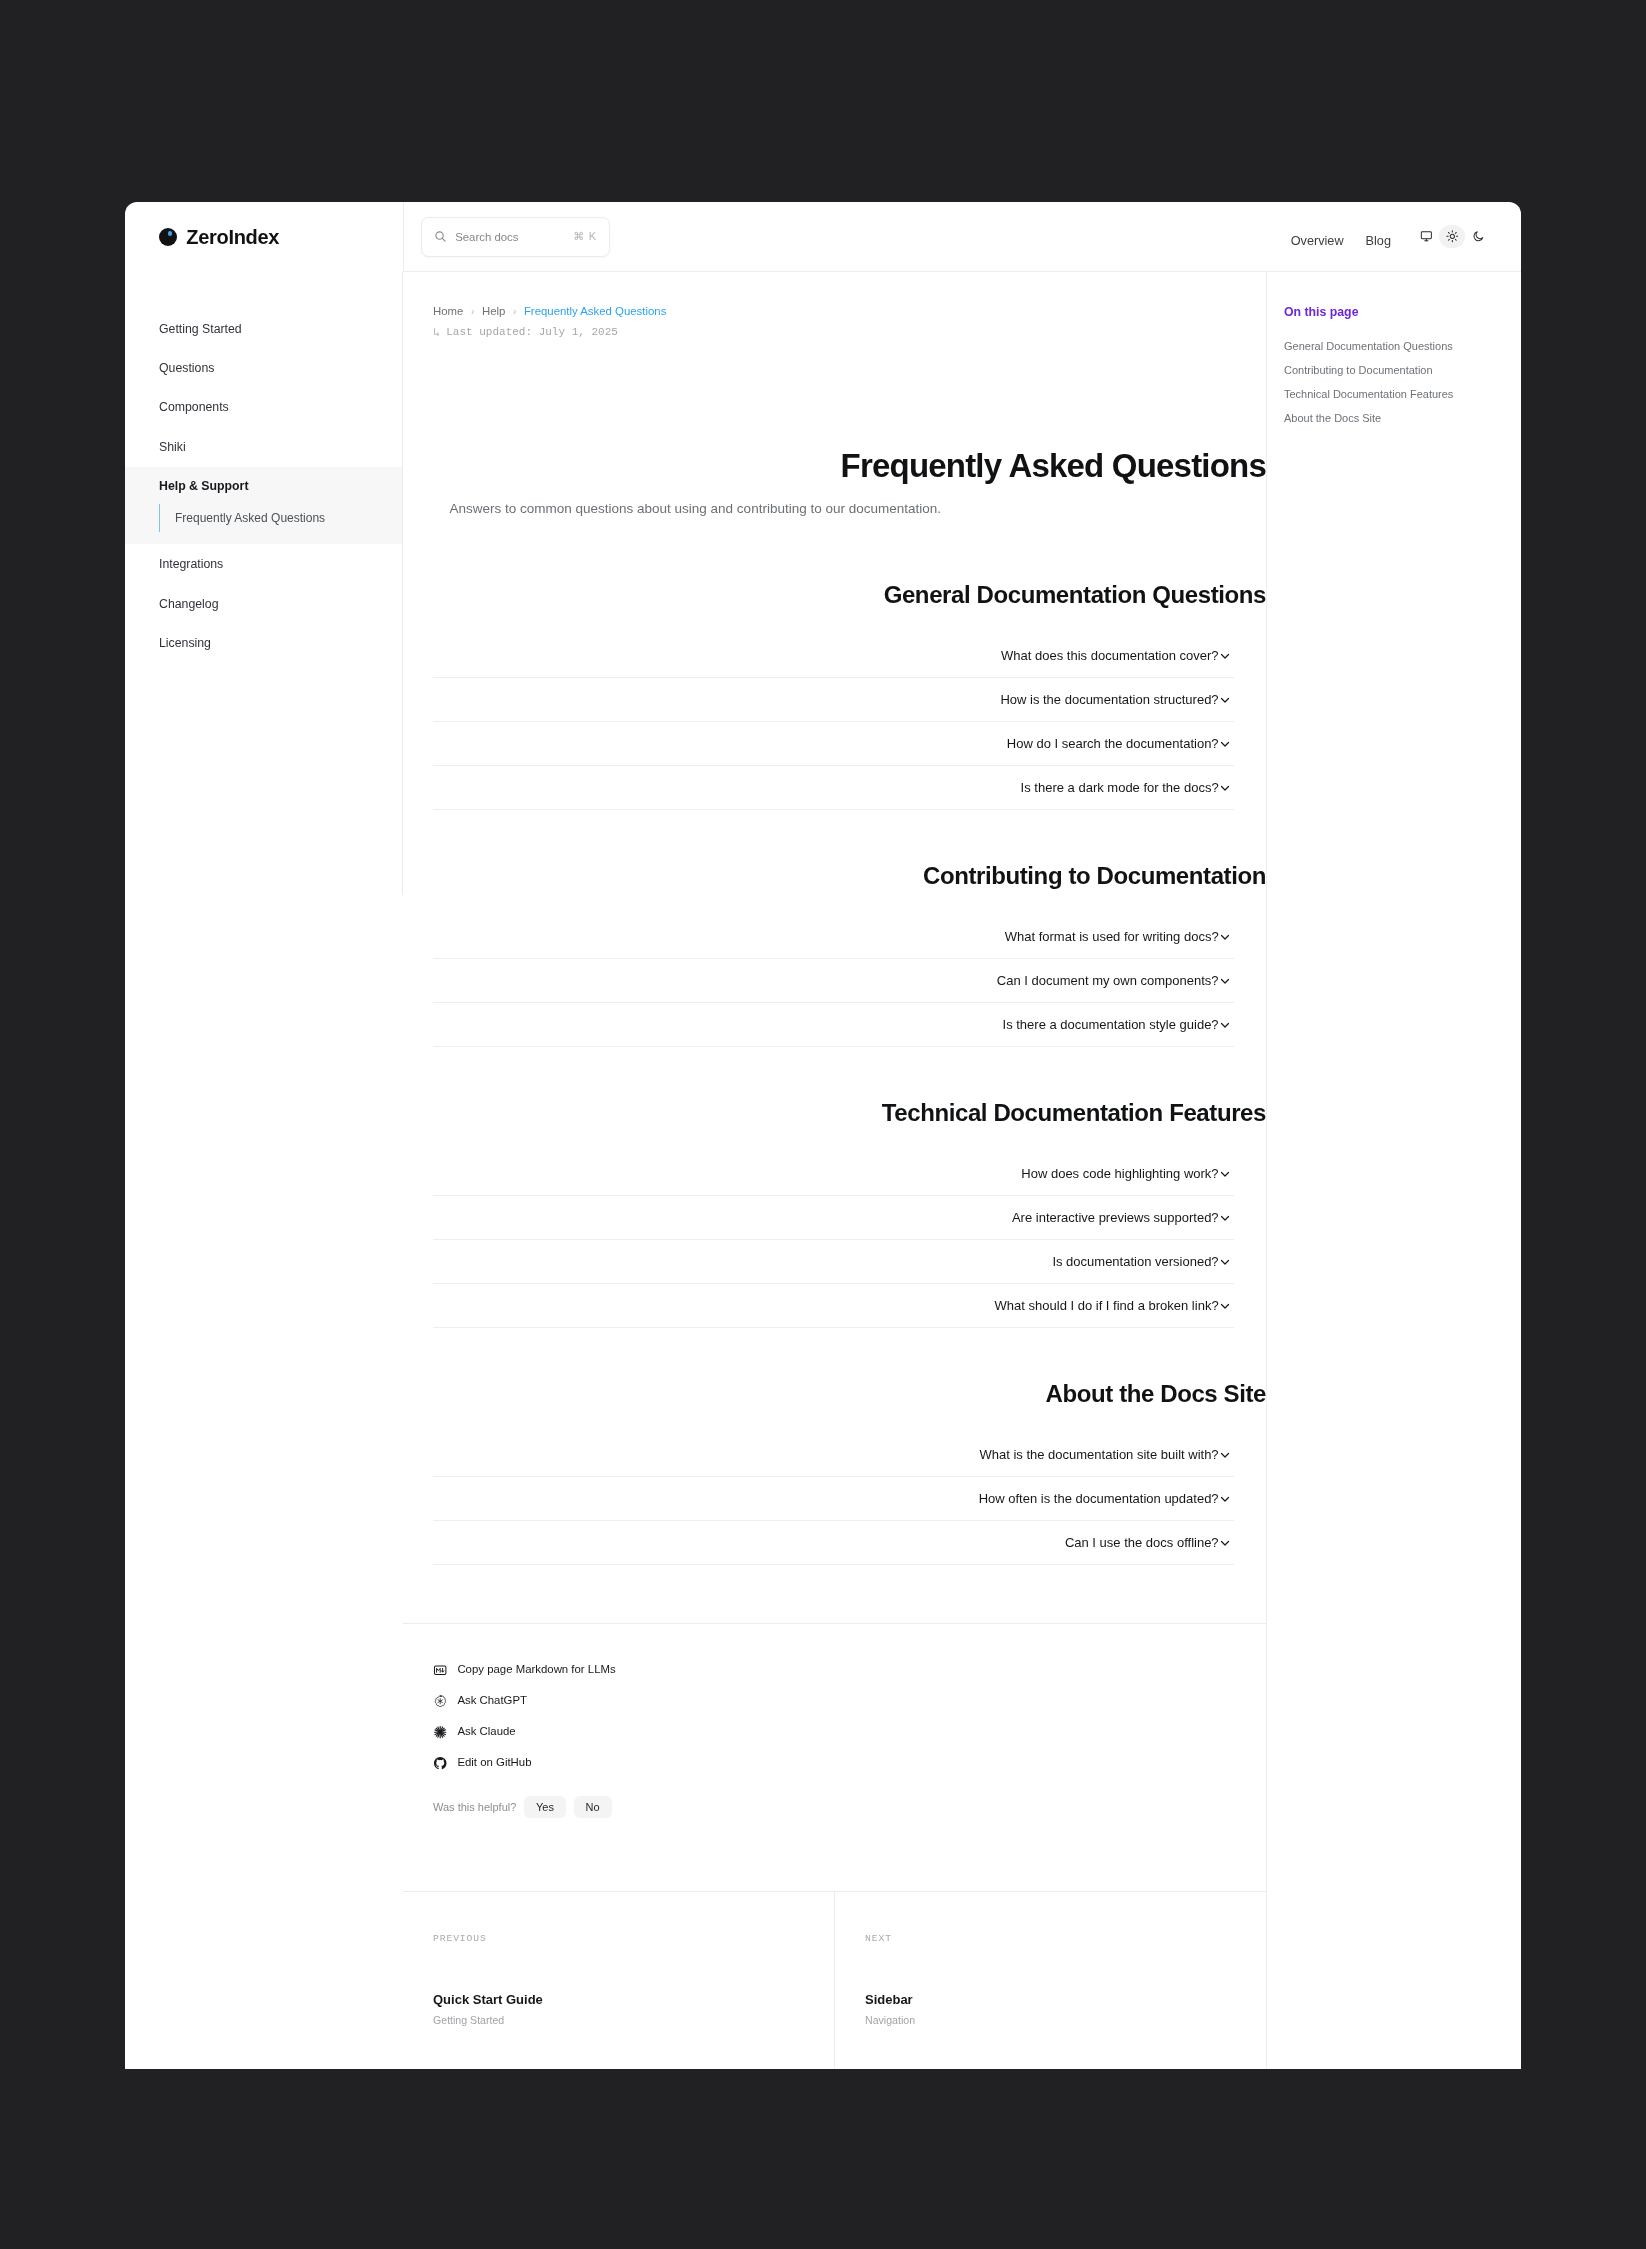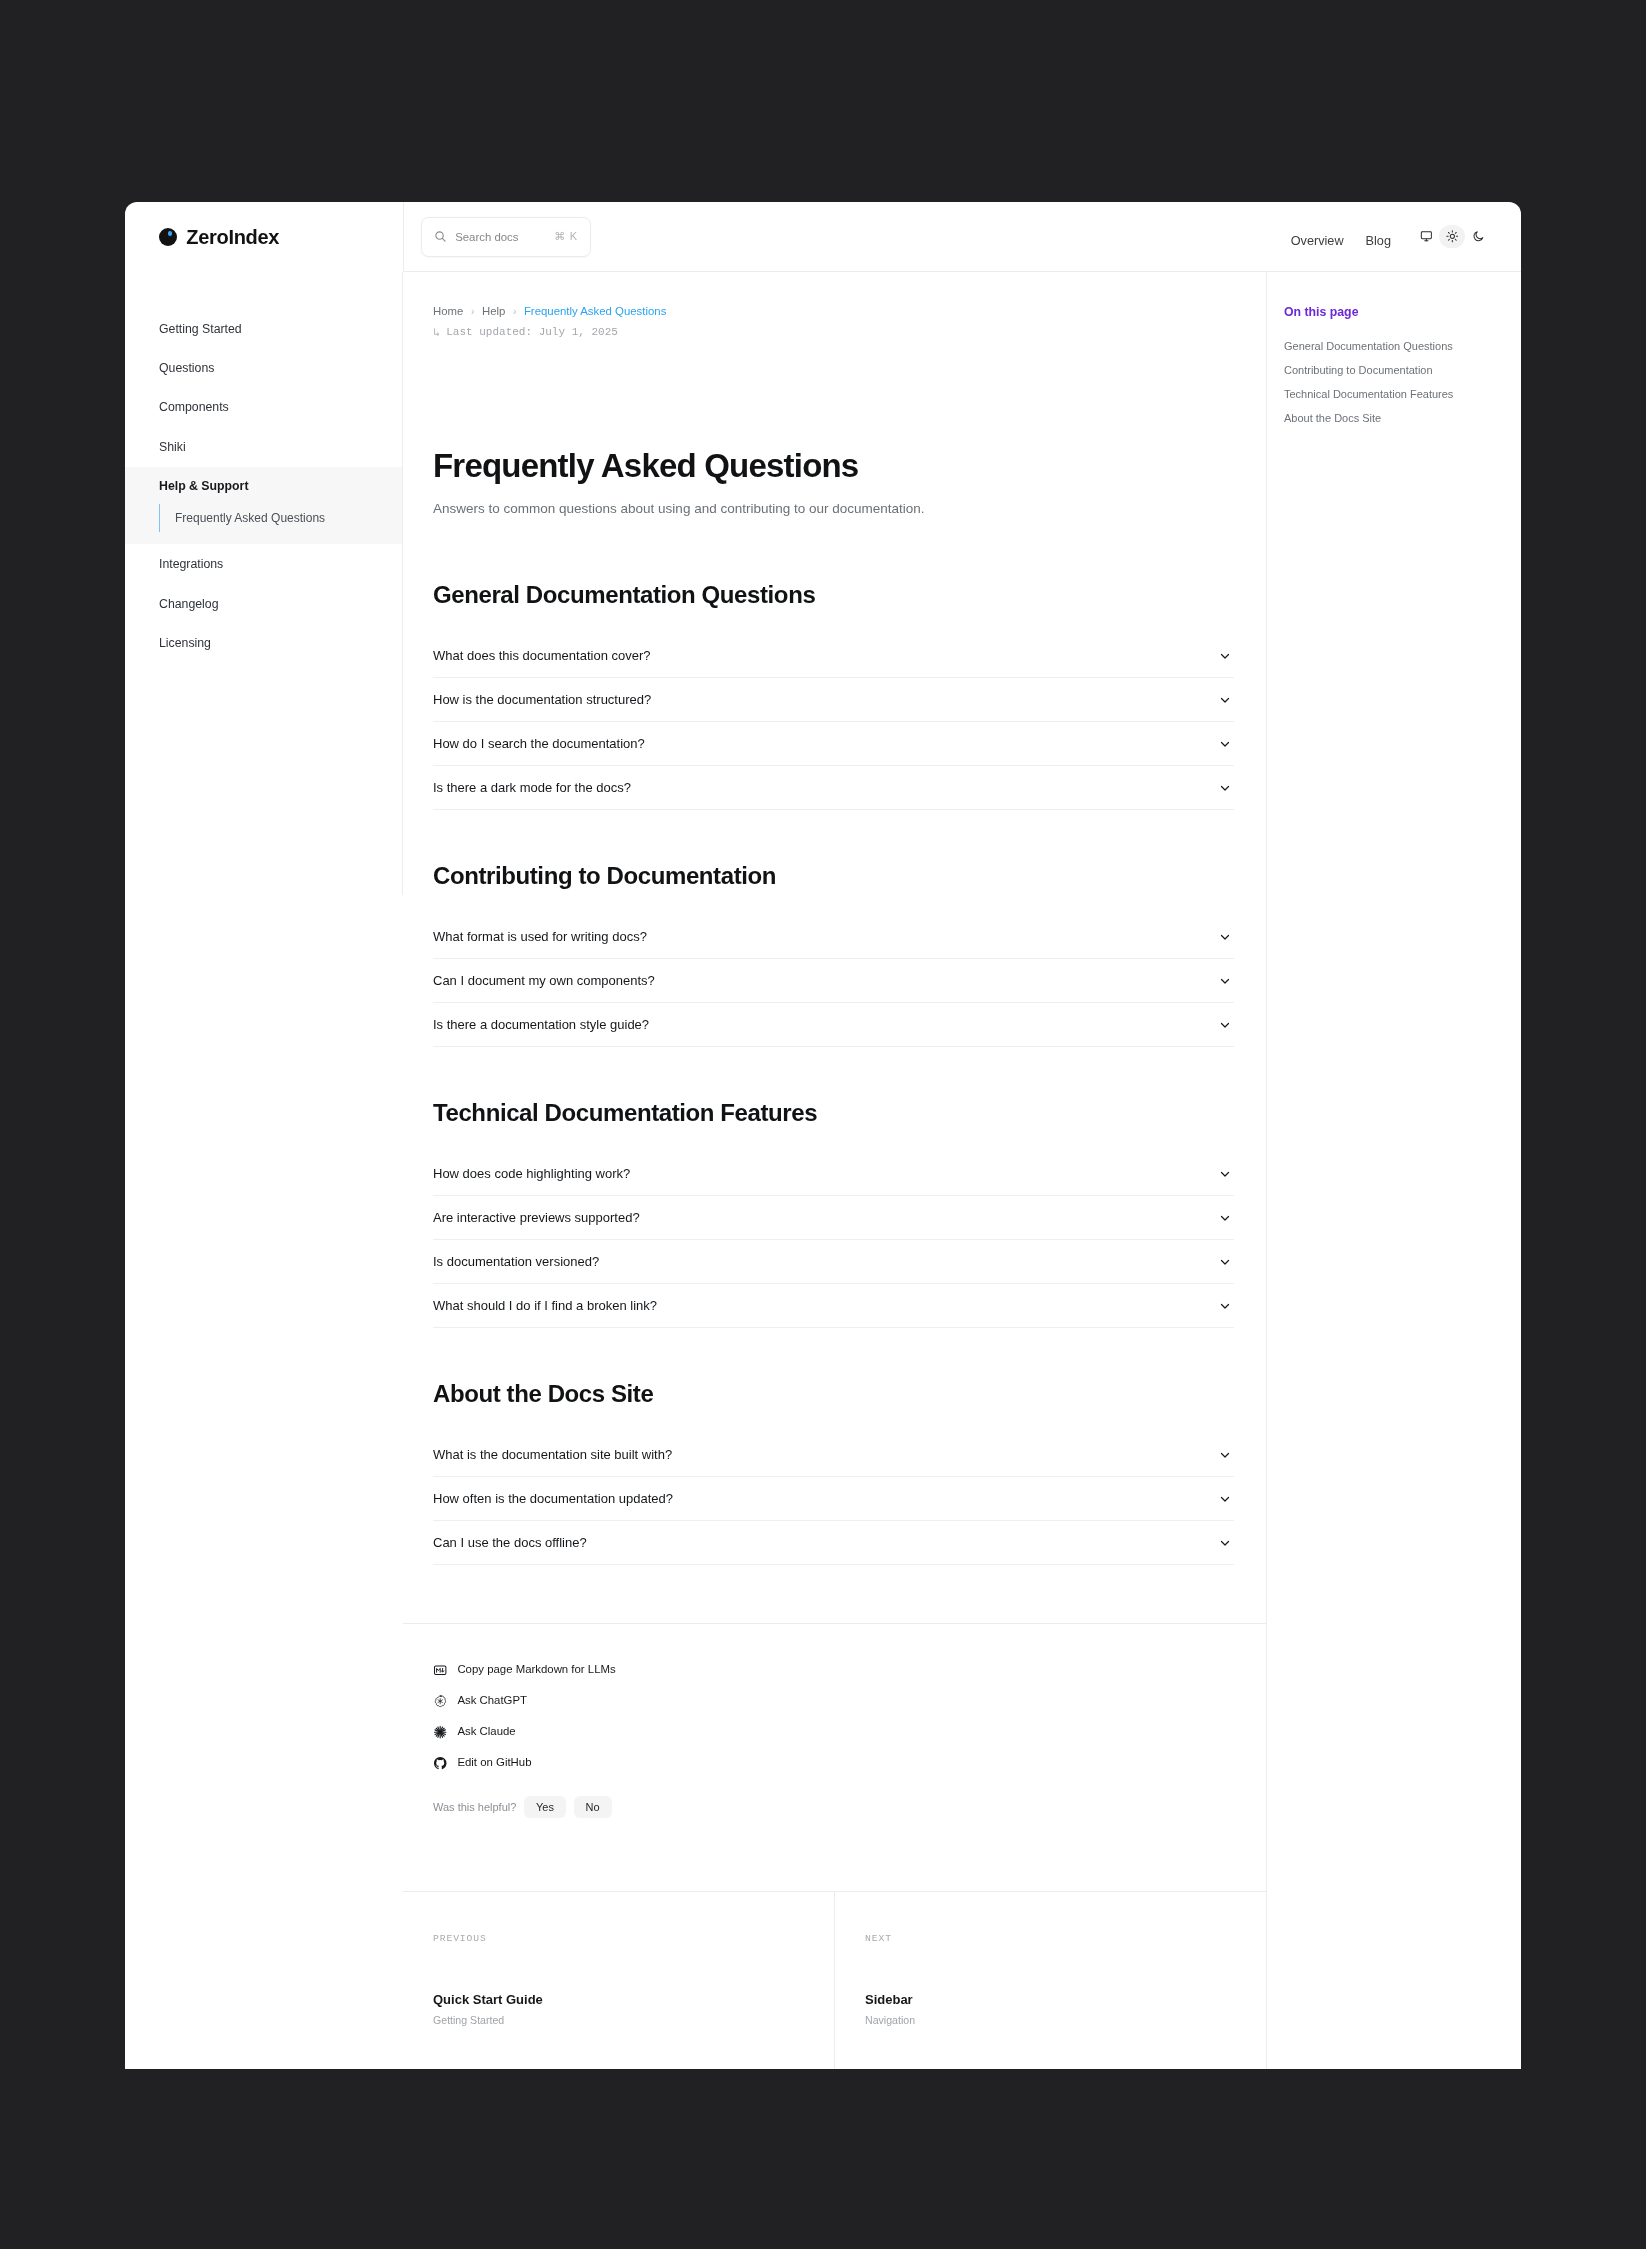--- a/index.html
+++ b/index.html
@@ -77,21 +77,21 @@
     border-left: 0.8px solid #ececec;
     border-bottom: 0.8px solid #ececec;
     display: flex;
     align-items: center;
     padding: 0 30px 0 17px;
     position: relative;
   }
 
   .search-box {
     margin-left: 0;
-    width: 170px;
+    width: 189px;
     height: 40px;
     border: 0.8px solid #ebebeb;
     border-radius: 7.6px;
     background: #fff;
     display: flex;
     align-items: center;
     padding: 0 12px;
     gap: 8.5px;
     box-shadow: 0 0.8px 1.7px rgba(0,0,0,.035);
   }
@@ -175,20 +175,21 @@
   .content-col {
     flex: 1 1 auto;
     min-width: 0;
     display: flex;
     flex-direction: column;
   }
 
   .content-main {
     padding: 33px 0 11px 30px;
     flex: 0 0 auto;
+    text-align: right;
   }
 
   .breadcrumb {
     display: flex;
     align-items: center;
     gap: 7.6px;
     font-size: 11.4px;
     color: #6d7277;
   }
   .breadcrumb .sep { color: #b7bbbe; font-size: 10px; }

